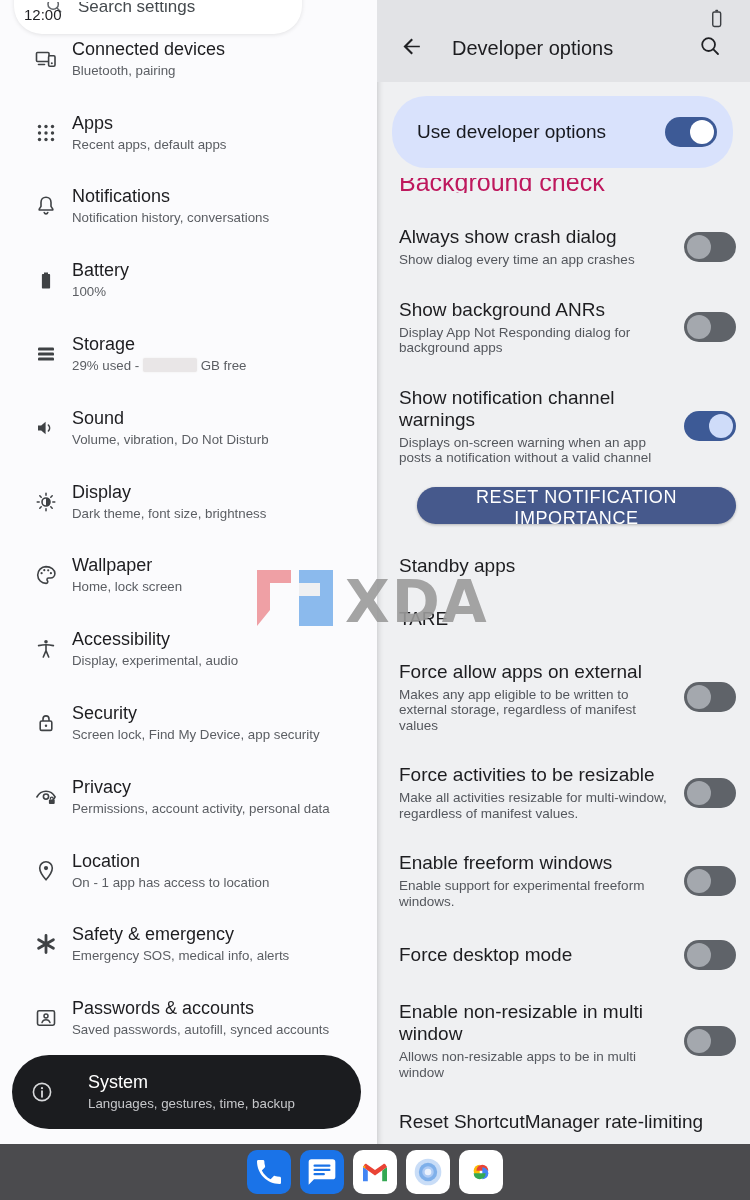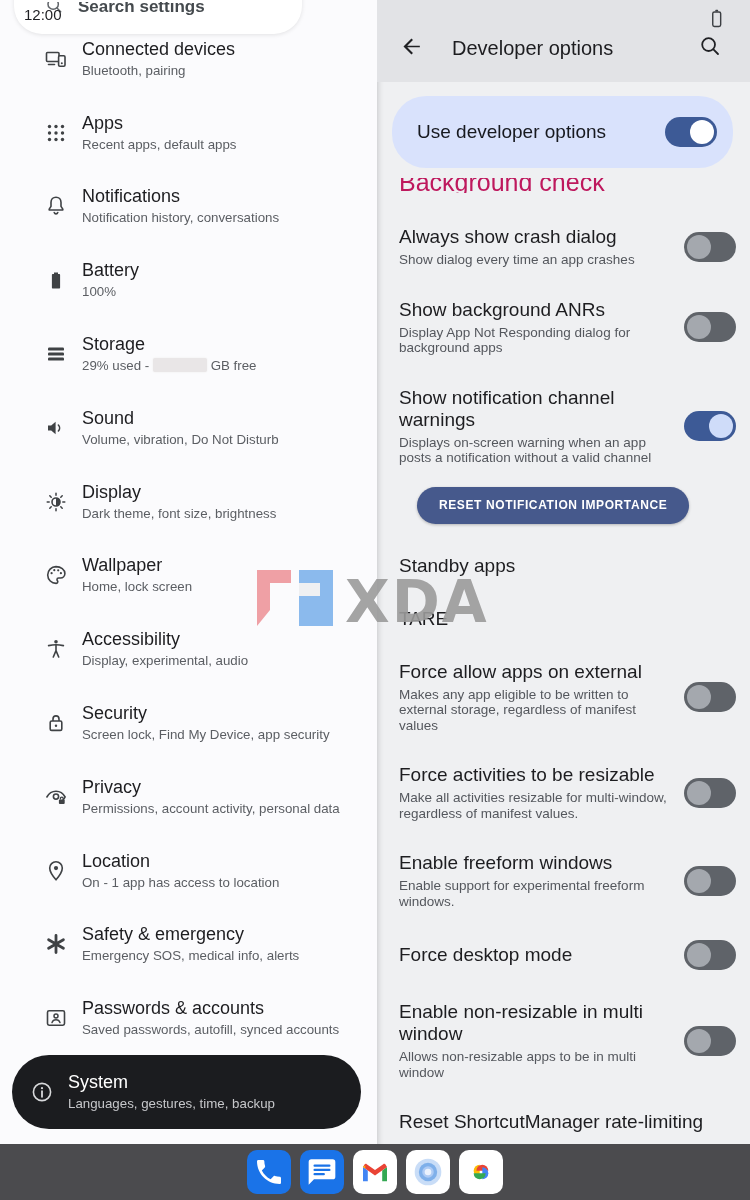--- a/index.html
+++ b/index.html
@@ -9,34 +9,34 @@
   
   .status-time{position:absolute;left:24px;top:6px;font-size:15px;font-weight:500;color:#1f2023;z-index:30;}
   .status-batt{position:absolute;right:26px;top:7px;z-index:30;}
   
   .left-pane{position:absolute;left:0;top:0;width:377px;bottom:0;background:var(--left-bg);}
   .right-pane{position:absolute;left:377px;right:0;top:0;bottom:0;background:var(--right-bg);
     box-shadow:inset 7px 0 7px -7px rgba(0,0,0,.22);}
   
   .search-pill{position:absolute;left:14px;top:-28px;width:288px;height:62px;background:#fff;
     border-radius:28px;box-shadow:0 1px 4px rgba(0,0,0,.10);z-index:3;}
-  .search-clip{position:absolute;left:30px;right:22px;bottom:6px;height:26px;overflow:hidden;font-weight:bold;}
+  .search-clip{position:absolute;left:30px;right:22px;bottom:6px;height:26px;overflow:hidden;}
   .search-row{display:flex;align-items:center;gap:14px;margin-top:-9px;}
   .search-row svg{flex:none;}
   .search-label{font-size:17px;color:#454a4e;white-space:nowrap;line-height:24px;}
   
   .left-list{position:absolute;inset:0;padding-top:22px;z-index:2;}
-  .l-item{height:73.8px;display:flex;align-items:center;padding-left:44px;}
+  .l-item{height:73.8px;display:flex;align-items:center;padding-left:34px;}
   .l-ic{width:24px;height:24px;flex:none;margin-right:14px;color:#3f4245;}
   .l-txt{min-width:0;}
   .l-title{font-size:18px;line-height:21px;color:#1d1d20;}
   .l-sub{font-size:13.3px;line-height:16px;color:#5b5e63;margin-top:3px;}
   .l-item.clipped .tw{height:13px;overflow:hidden;}
   .l-item.clipped .tw .l-title{margin-top:-8px;}
-  .l-item.selected{background:var(--selected-pill);border-radius:37px;margin:0 16px 0 12px;padding-left:18px;}
+  .l-item.selected{background:var(--selected-pill);border-radius:37px;margin:0 16px 0 12px;padding-left:18px;gap:20px;}
   .l-item.selected .l-ic{color:#d8d9db;}
   .l-item.selected .l-title{color:#ffffff;}
   .l-item.selected .l-sub{color:#c6c7ca;}
   .redact{display:inline-block;width:54px;height:14px;background:#e9e6e7;border-radius:2px;
     vertical-align:-2px;box-shadow:0 0 2px #eceaea;}
   
   .r-header{height:82px;background:var(--header-bg);display:flex;align-items:center;
     padding:14px 28px 0 22px;position:relative;z-index:4;}
   .r-back{flex:none;cursor:pointer;}
   .r-title{font-size:20px;color:#1d1d20;margin-left:28px;}
@@ -57,21 +57,21 @@
   
   .toggle{width:52px;height:30px;border-radius:15px;position:relative;flex:none;cursor:pointer;}
   .toggle::after{content:'';position:absolute;width:24px;height:24px;border-radius:50%;top:3px;}
   .toggle.on{background:var(--accent);}
   .toggle.on::after{right:3px;background:var(--knob-on-list);}
   .master-pill .toggle.on::after{background:#ffffff;}
   .toggle.off{background:var(--toggle-off-track);}
   .toggle.off::after{left:3px;background:var(--toggle-off-knob);}
   
   .r-button{align-self:flex-start;margin:-10px 0 0 18px;height:37px;border-radius:19px;border:none;
-    background:var(--button-blue);color:#fff;font-family:inherit;font-size:12px;font-weight:bold;
+    background:var(--button-blue);color:#fff;font-family:inherit;font-size:18px;font-weight:normal;
     letter-spacing:.6px;padding:0 22px;cursor:pointer;box-shadow:0 1px 3px rgba(0,0,0,.25);}
   
   .watermark{position:absolute;left:253px;top:556px;z-index:6;pointer-events:none;}
   
   .dock{position:absolute;left:0;right:0;bottom:0;height:56px;background:var(--dock-bg);z-index:20;
     display:flex;align-items:center;justify-content:center;gap:9px;}
   .dock-app{width:44px;height:44px;border-radius:10px;background:#fff;display:flex;align-items:center;
     justify-content:center;cursor:pointer;}
   .dock-app svg{width:32px;height:32px;}
   .dock-phone,.dock-messages{background:var(--app-blue);}

